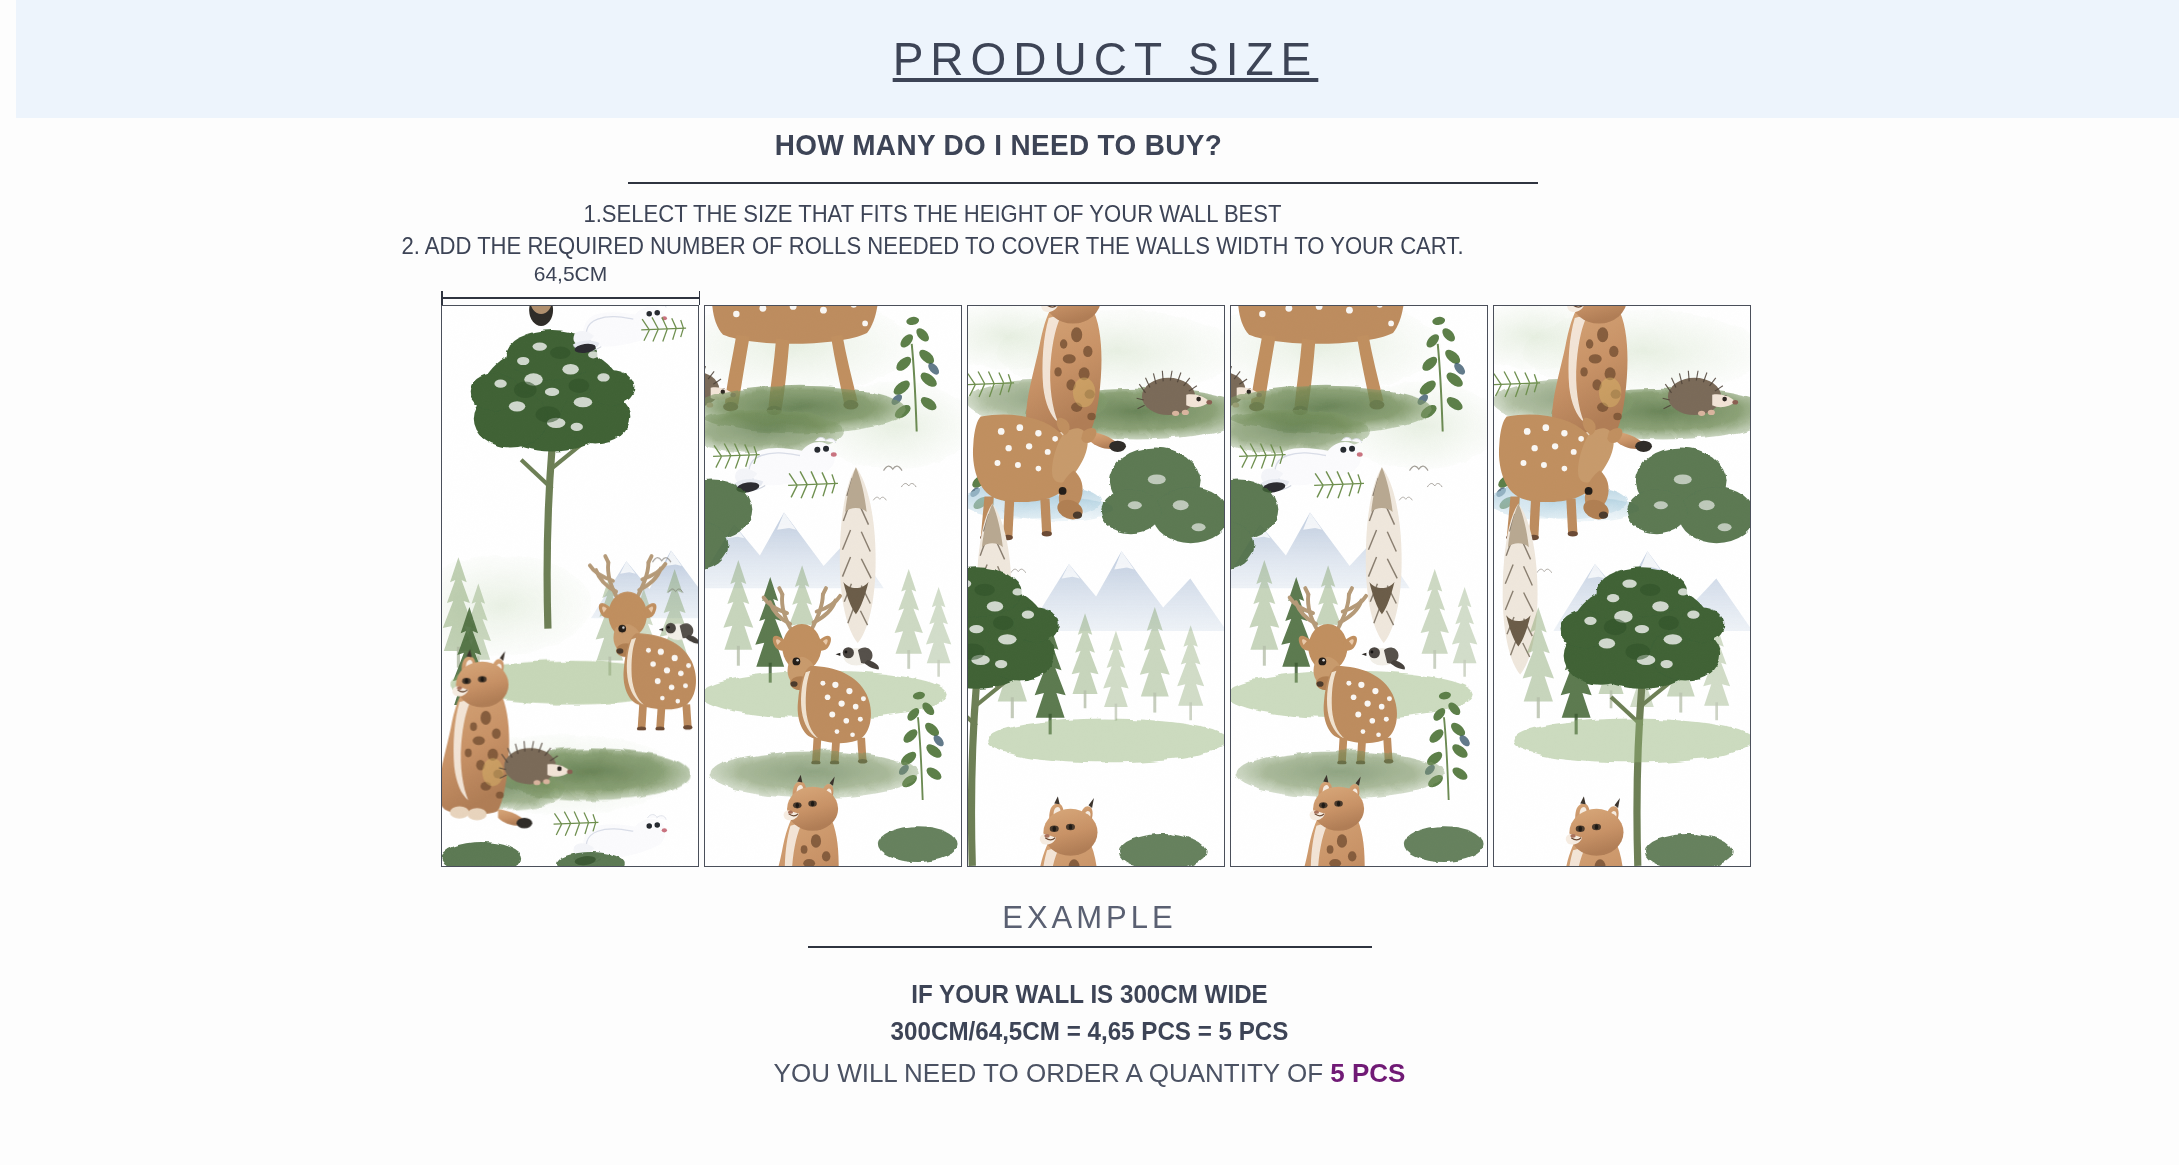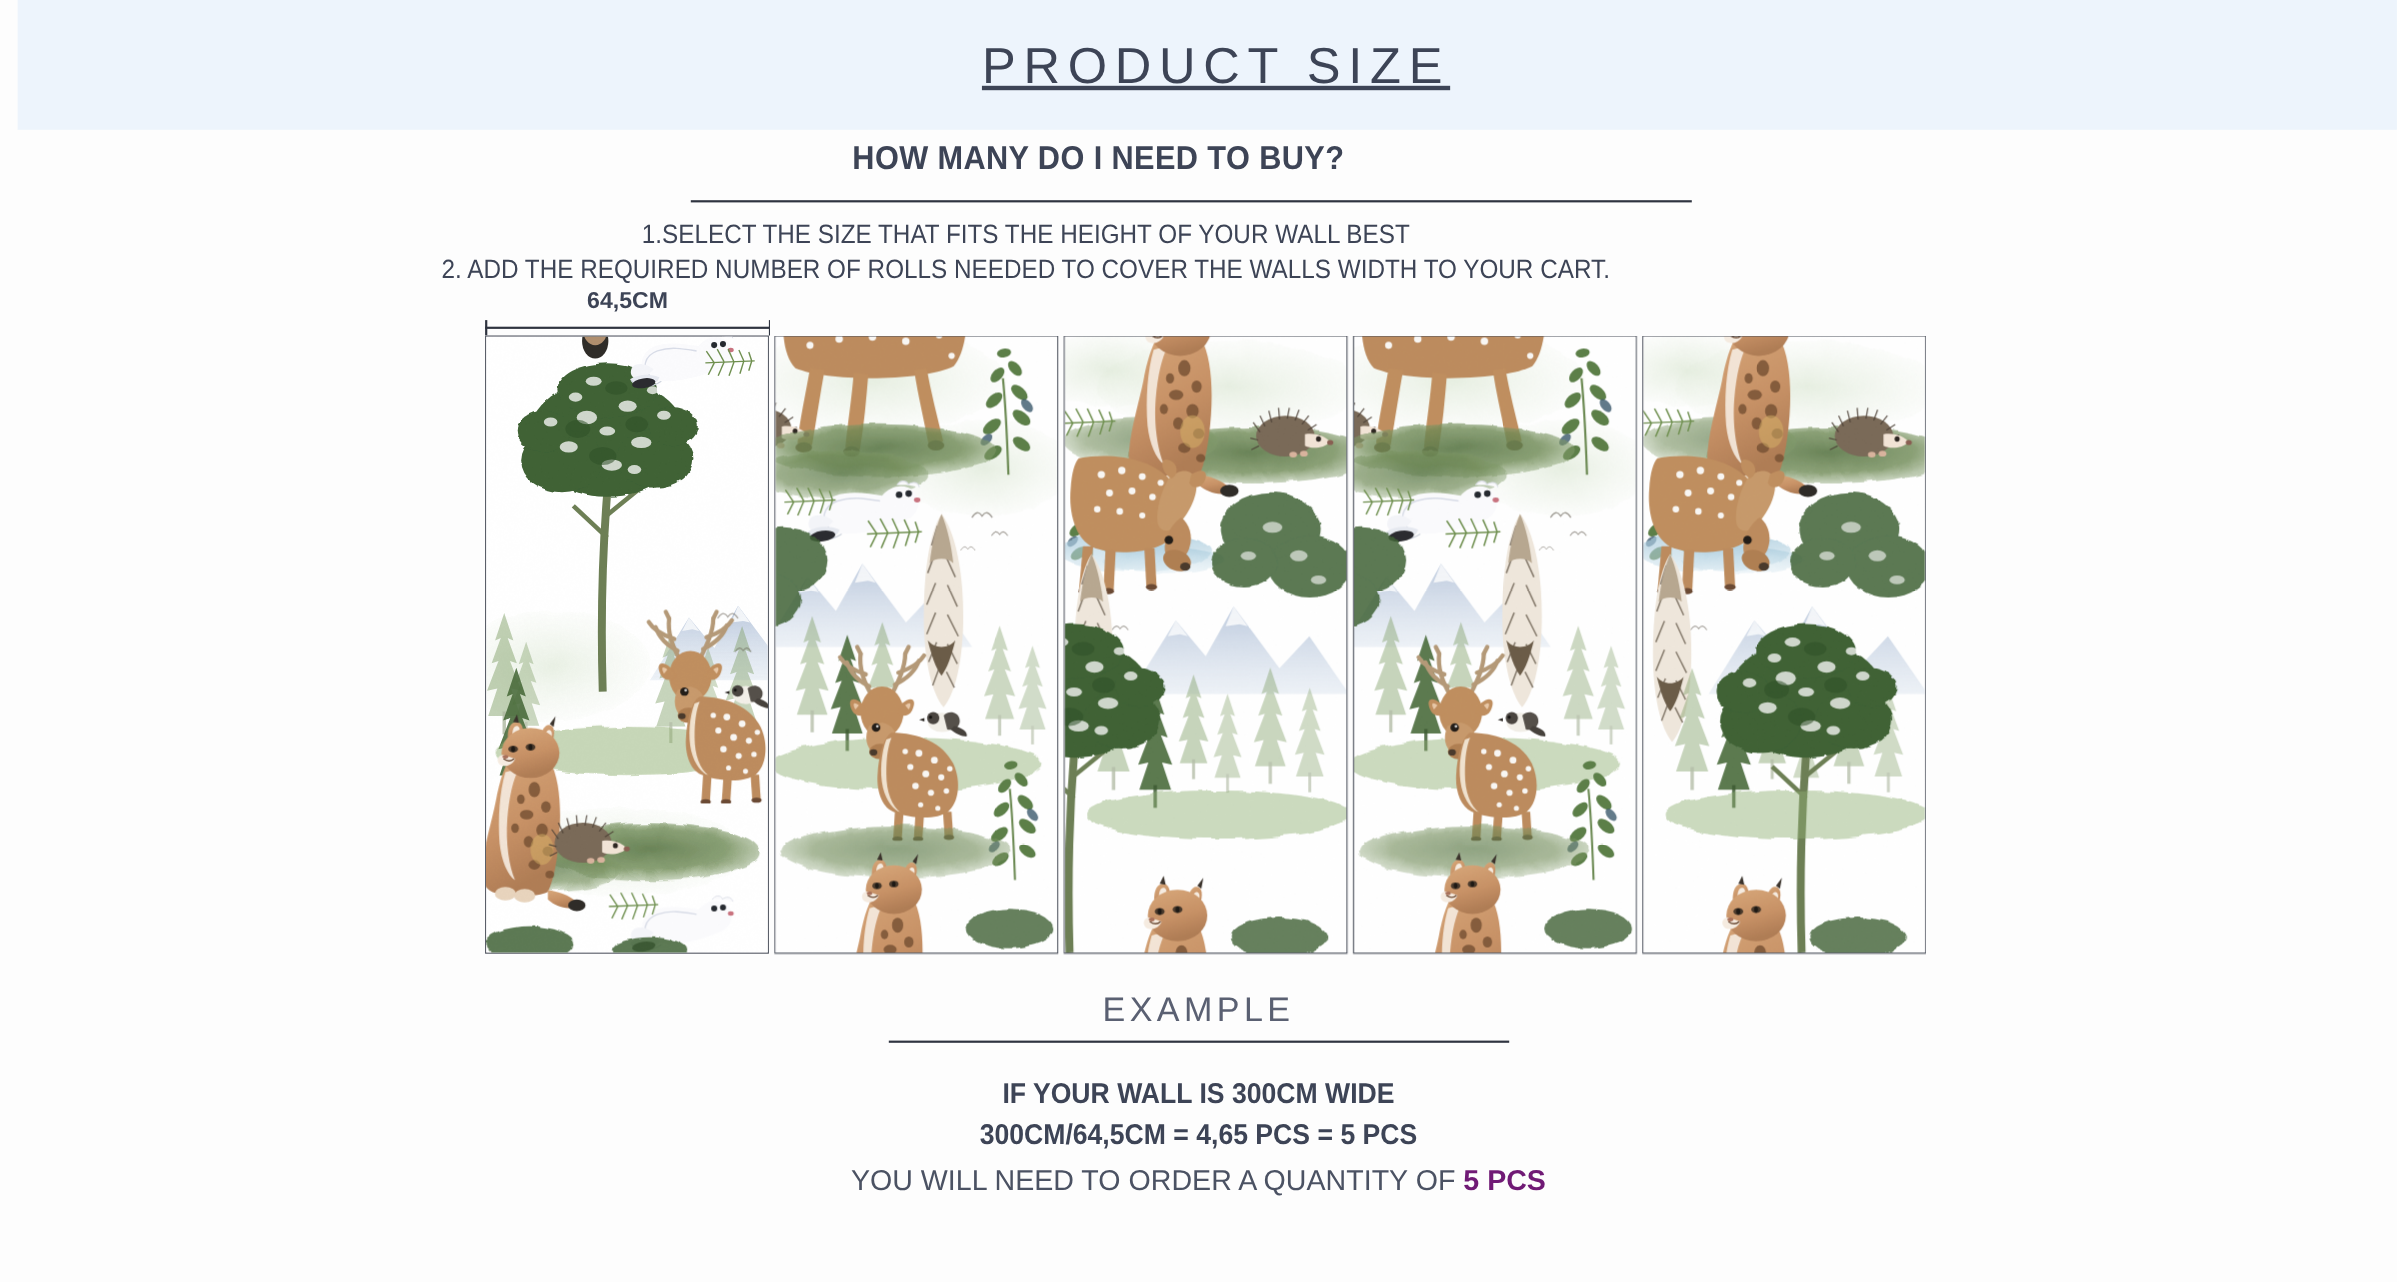--- a/index.html
+++ b/index.html
@@ -40,21 +40,21 @@
     position: absolute; left: 0; top: 198px; width: 1865px; text-align: center;
   }
   .instructions div {
     font-size: 24px; font-weight: 400; line-height: 32px;
     color: #3d4456; transform: scaleX(.92); transform-origin: center;
   }
 
   
   .dim-label {
     position: absolute; left: 441px; top: 262px; width: 259px;
-    text-align: center; font-size: 21px; font-weight: 700; color: #3d4456;
+    text-align: center; font-size: 21px; font-weight: 400; color: #3d4456;
   }
   .dim-line {
     position: absolute; left: 441px; top: 291px; width: 259px; height: 14px;
   }
   .dim-bar { position: absolute; left: 0; top: 6px; width: 259px; height: 1.5px; background: #2f3440; }
   .dim-cap { position: absolute; top: 0; width: 1.5px; height: 14px; background: #2f3440; }
   .dim-cap.left { left: 0; }
   .dim-cap.right { right: 0; }
 
   

